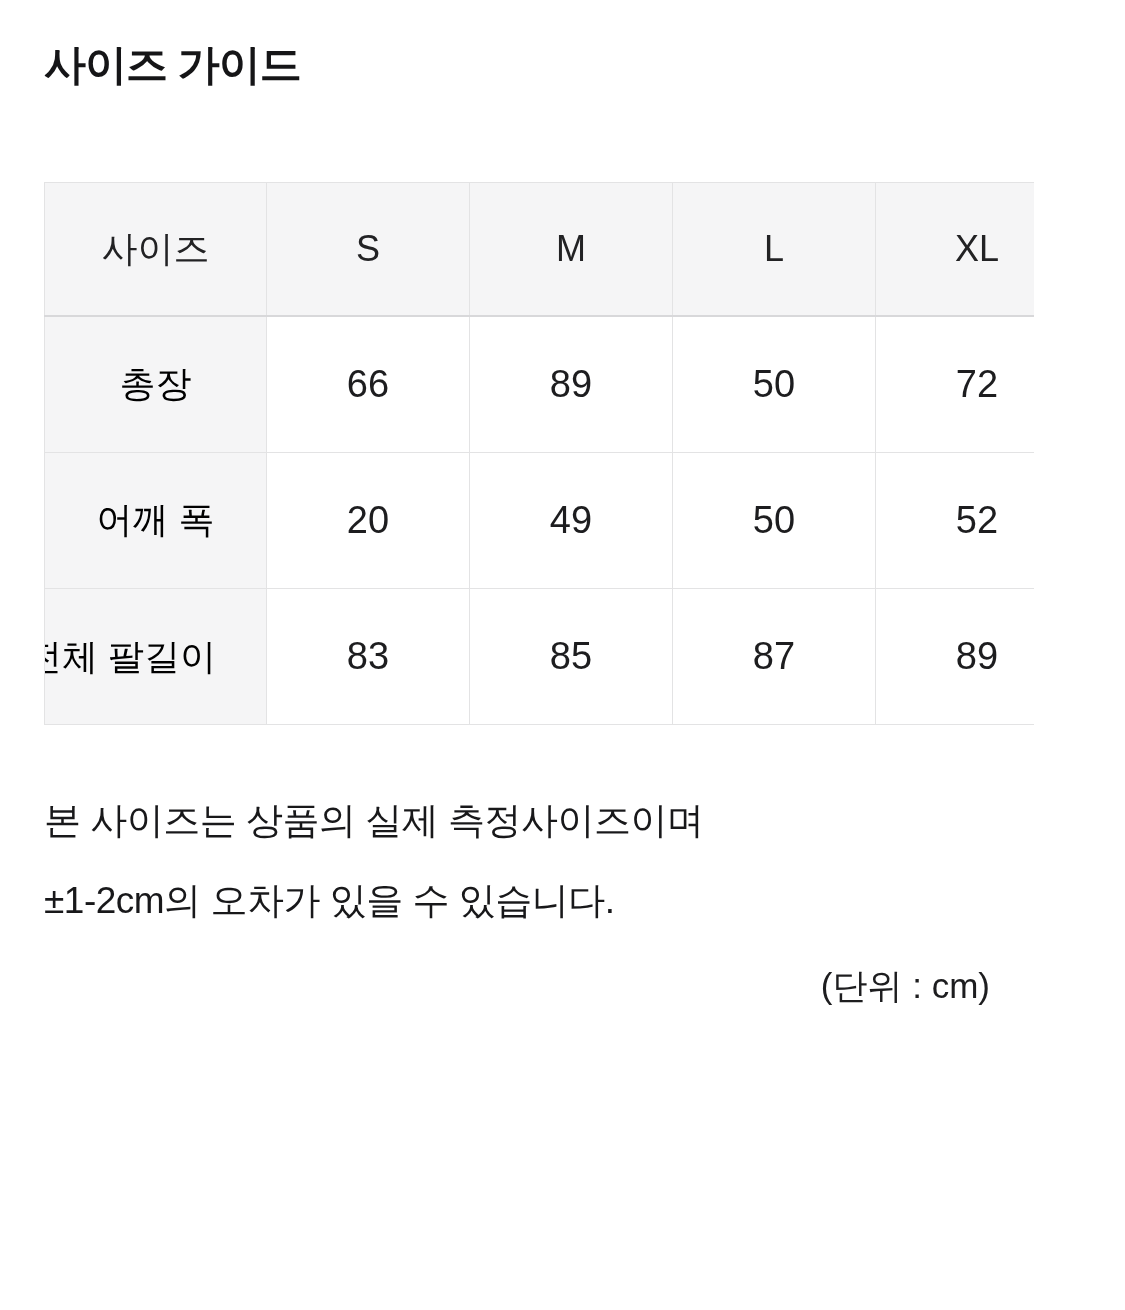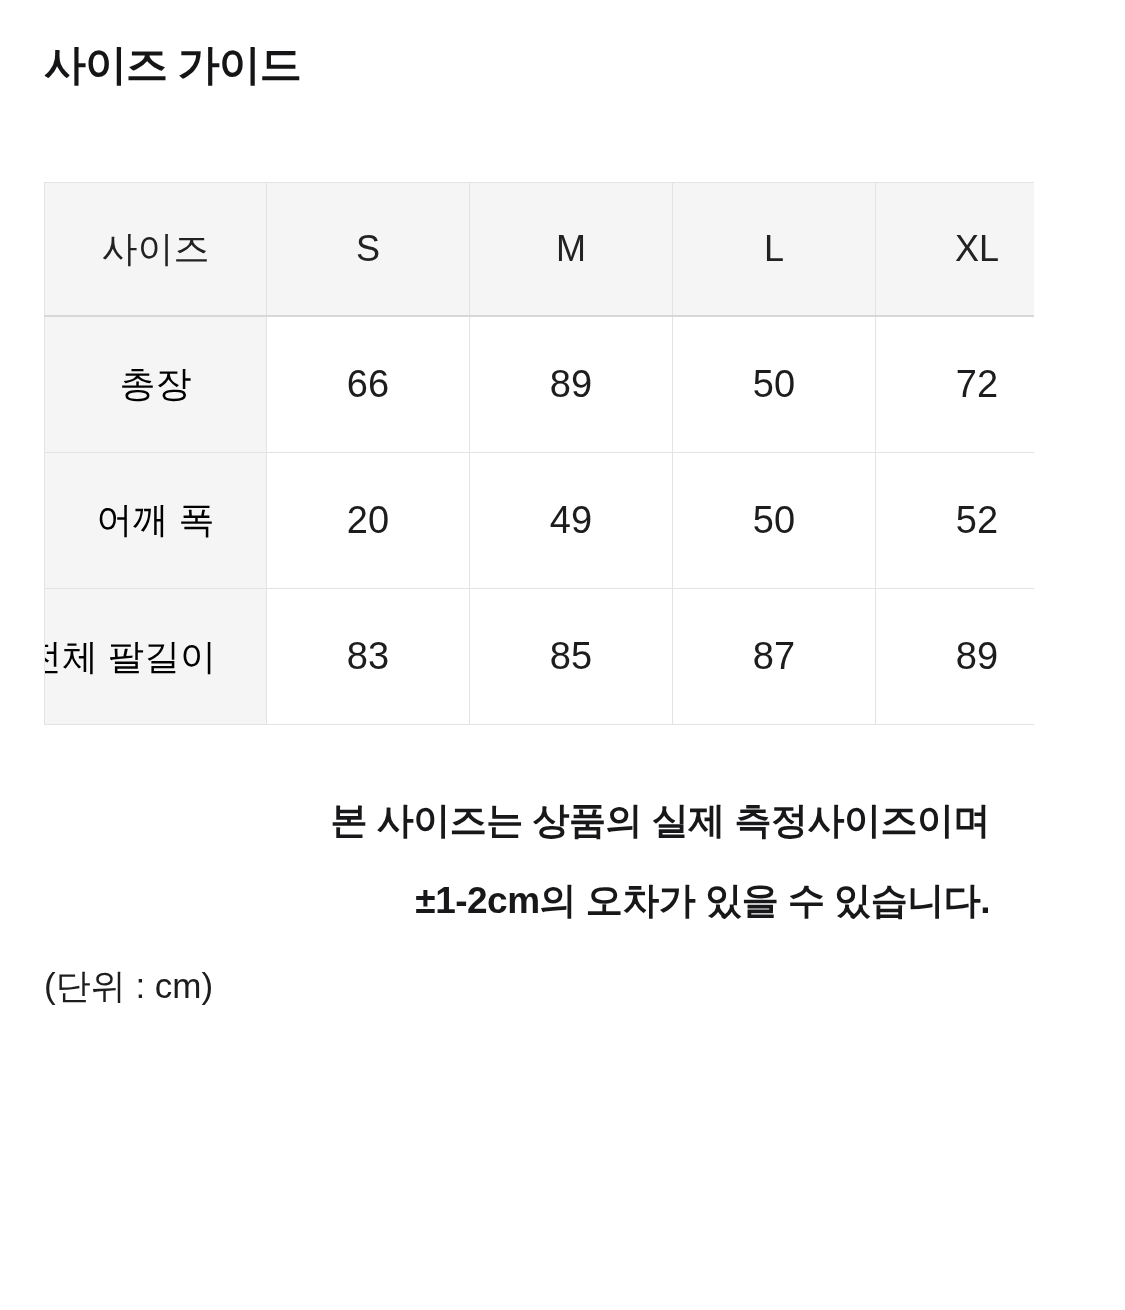--- a/index.html
+++ b/index.html
@@ -66,30 +66,30 @@
   }
   .clip-cell .clip-text {
     position: absolute;
     left: -19px;
     top: 50%;
     transform: translateY(-50%);
     white-space: nowrap;
   }
   .note {
     margin-top: 56px;
-    text-align: right;
+    text-align: left;
     font-size: 37px;
-    font-weight: 700;
+    font-weight: 400;
     line-height: 80px;
     letter-spacing: -0.5px;
     color: #18181a;
   }
   .unit {
     margin-top: 22px;
-    text-align: left;
+    text-align: right;
     font-size: 35px;
     font-weight: 400;
     color: #1d1d1f;
   }
 </style>
 </head>
 <body>
 
 <div class="page">
 

